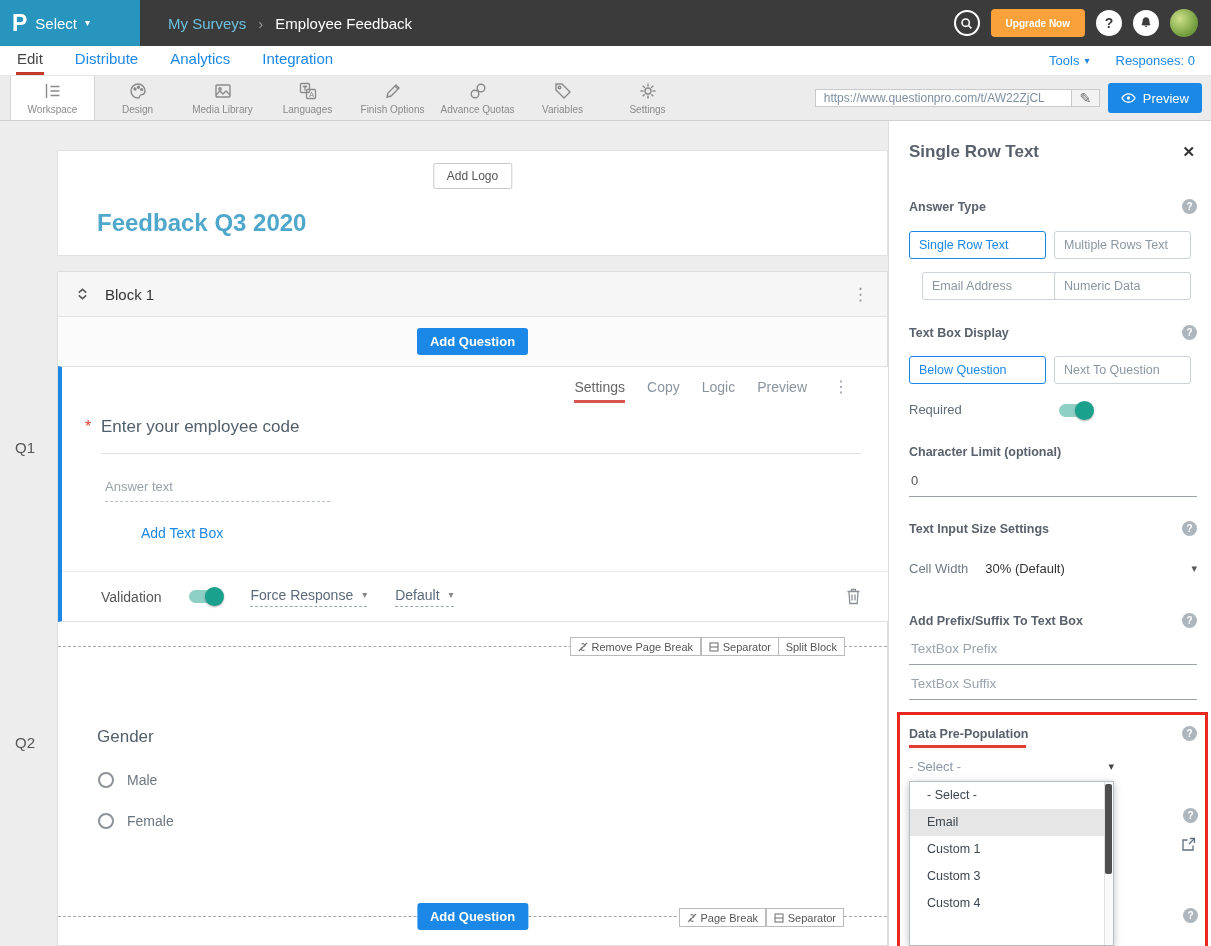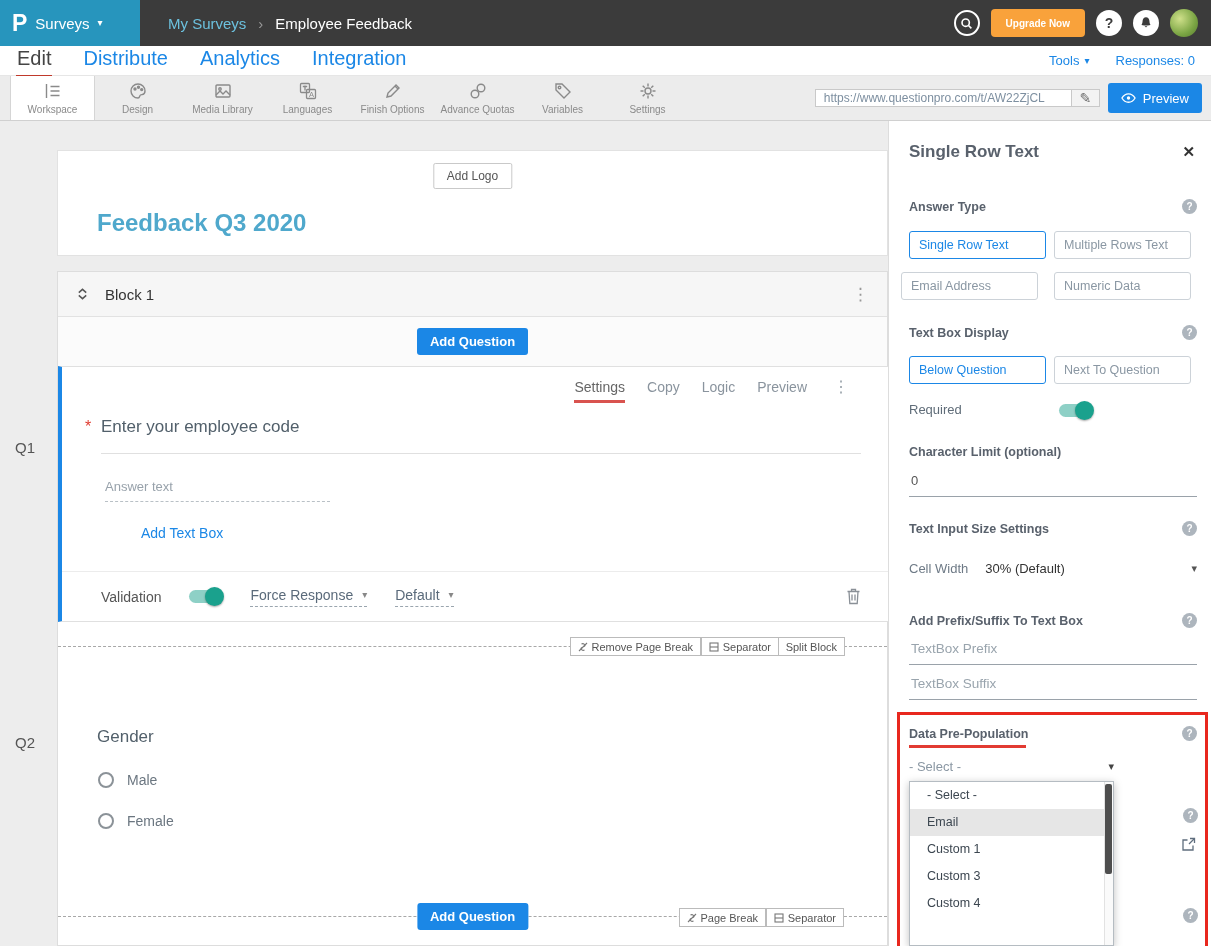--- a/index.html
+++ b/index.html
@@ -18,21 +18,21 @@
   .bc-sep { color:#9a9a9a; font-size:15px; }
   .bc-current { color:#fff; }
   .nav-right { margin-left:auto; display:flex; align-items:center; gap:11px; padding-right:13px; }
   .nav-search { width:26px; height:26px; border:2px solid #fff; border-radius:50%; display:flex; align-items:center; justify-content:center; cursor:pointer; }
   .upgrade { background:#F9A23B; color:#fff; border:none; border-radius:4px; font-family:inherit; font-size:10px; font-weight:bold; height:28px; padding:0 15px; cursor:pointer; }
   .nav-circle { width:26px; height:26px; background:#fff; border-radius:50%; display:flex; align-items:center; justify-content:center; color:#3b3b3b; font-weight:bold; font-size:14px; cursor:pointer; }
   .avatar { width:28px; height:28px; border-radius:50%; background:radial-gradient(circle at 35% 35%, #cfe08a, #7ba544 60%, #55792f); cursor:pointer; }
 
   
   .tabrow { position:absolute; top:46px; left:0; width:1211px; height:30px; background:#fff; border-bottom:1px solid #e6e6e6; display:flex; align-items:center; padding:0 16px; }
-  .tabrow .tab { font-size:20px; color:#1B87E6; margin-right:30px; padding:4px 1px 5px; cursor:pointer; border-bottom:3px solid transparent; }
+  .tabrow .tab { font-size:15px; color:#1B87E6; margin-right:30px; padding:4px 1px 5px; cursor:pointer; border-bottom:3px solid transparent; }
   .tabrow .tab.active { color:#444; border-bottom-color:#C0392B; }
   .tabrow-right { margin-left:auto; display:flex; align-items:center; gap:26px; font-size:13px; color:#1B87E6; }
   .tools-lbl { display:flex; align-items:center; gap:5px; cursor:pointer; }
 
   
   .toolbar { position:absolute; top:76px; left:0; width:1211px; height:45px; background:#ECECEC; border-bottom:1px solid #d0d0d0; display:flex; align-items:stretch; padding-left:10px; }
   .tool { width:85px; display:flex; flex-direction:column; align-items:center; justify-content:center; gap:3px; color:#8a8a8a; font-size:10px; cursor:pointer; }
   .tool.active { background:#fff; border-left:1px solid #d5d5d5; border-right:1px solid #d5d5d5; }
   .url-group { position:absolute; right:9px; top:7px; display:flex; align-items:center; }
   .url-box { width:285px; height:18px; background:#fff; border:1px solid #c9c9c9; display:flex; align-items:stretch; }
@@ -105,21 +105,21 @@
 
   
   .annotation-box { position:absolute; left:897px; top:712px; width:311px; height:250px; border:3px solid #E8281E; z-index:40; pointer-events:none; }
 </style>
 </head>
 <body>
 
 <header class="navbar">
   <div class="logo-block">
     <span class="logo-p">P</span>
-    <span class="logo-text">Surveys</span>
+    <span class="logo-text">Select</span>
     <span class="caret">▾</span>
   </div>
   <nav class="breadcrumb">
     <a class="bc-parent">My Surveys</a>
     <span class="bc-sep">›</span>
     <span class="bc-current">Employee Feedback</span>
   </nav>
   <div class="nav-right">
     <span class="nav-search">
       <svg width="13" height="13" viewBox="0 0 16 16" fill="none" stroke="#fff" stroke-width="2">
@@ -366,21 +366,21 @@
 </section>
 
 <aside class="panel">
   <h2 class="panel-title">Single Row Text</h2>
   <span class="panel-close">✕</span>
 
   <span class="sec-lbl" style="top:79px;">Answer Type</span>
   <span class="helpc" style="top:78px;">?</span>
   <button class="opt sel" style="left:20px; top:110px;">Single Row Text</button>
   <button class="opt" style="left:165px; top:110px;">Multiple Rows Text</button>
-  <button class="opt" style="left:12px; top:151px;">Email Address</button>
+  <button class="opt" style="left:33px; top:151px;">Email Address</button>
   <button class="opt" style="left:165px; top:151px;">Numeric Data</button>
 
   <span class="sec-lbl" style="top:205px;">Text Box Display</span>
   <span class="helpc" style="top:204px;">?</span>
   <button class="opt sel" style="left:20px; top:235px;">Below Question</button>
   <button class="opt" style="left:165px; top:235px;">Next To Question</button>
 
   <span class="plain-lbl" style="top:281px;">Required</span>
   <span class="toggle" style="position:absolute; left:170px; top:283px;">
       <span class="knob"></span>

